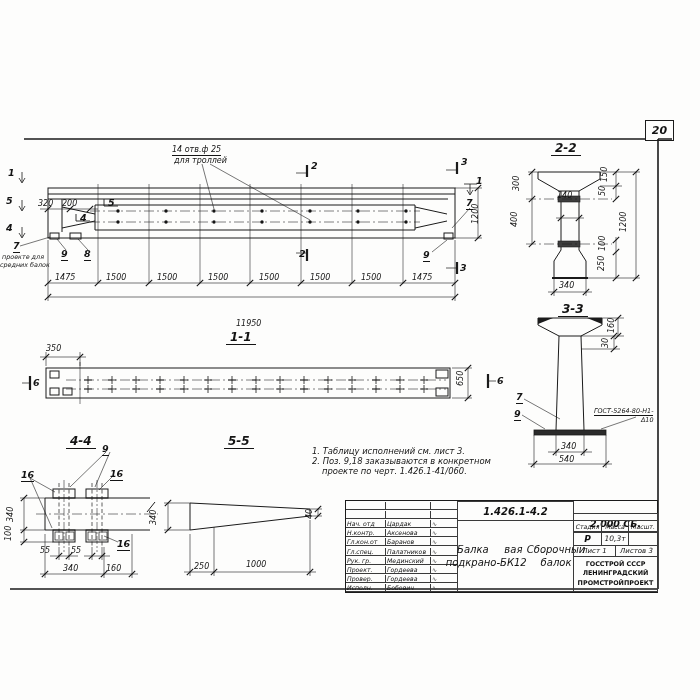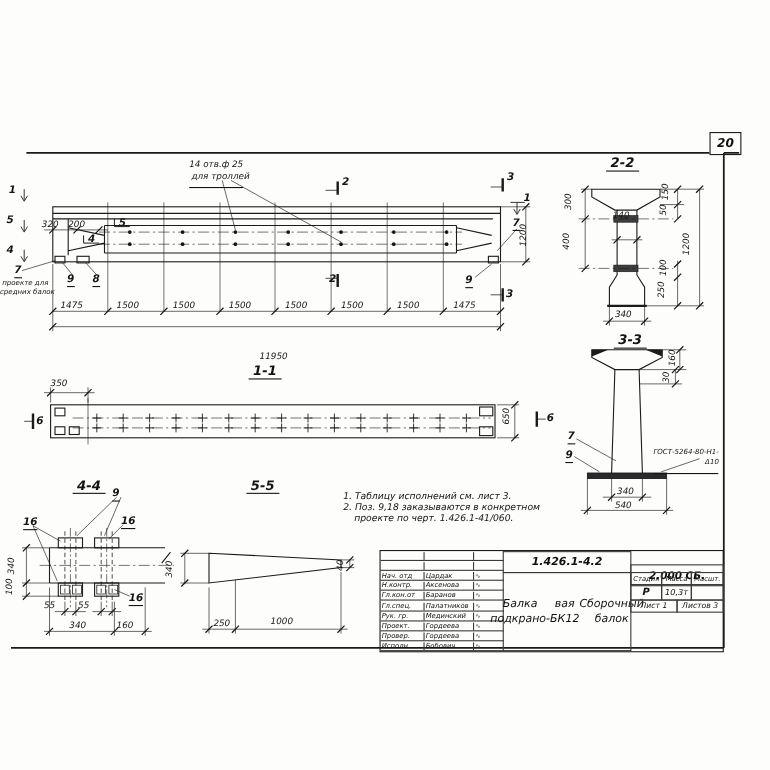--- a/index.html
+++ b/index.html
@@ -5,21 +5,21 @@
   html,body{margin:0;padding:0;background:#ffffff;}
   .sheet{position:relative;width:700px;height:700px;background:#fdfdfc;overflow:hidden;
          font-family:"DejaVu Sans",sans-serif;color:#111;}
   .lbl{position:absolute;font-style:italic;color:#141414;font-size:8px;line-height:1;white-space:nowrap;}
   .mk{font-size:9.5px;font-weight:bold;}
   .pos{font-size:9.5px;font-weight:bold;border-bottom:1px solid #141414;padding-bottom:1px;}
   .sm{font-size:6.4px;}
   .note{font-size:8.4px;}
   .vt{font-size:12px;font-weight:bold;border-bottom:1.3px solid #141414;padding:0 4px 1px;}
   .rot{transform:rotate(-90deg);transform-origin:0 100%;}
-  .u{border-bottom:0.9px solid #141414;padding-bottom:16px;text-align:center;}
+  .u{border-bottom:0.9px solid #141414;padding-bottom:1px;text-align:center;}
   .w6{font-size:6.2px;}
   
   .sheetno{position:absolute;left:645px;top:120px;width:27px;height:19px;border:1.5px solid #1b1b1b;
            display:flex;align-items:center;justify-content:center;font-size:11px;font-style:italic;font-weight:bold;}
   
   .tb{position:absolute;left:345px;top:500px;width:313px;height:93px;border:1.6px solid #1b1b1b;
       box-sizing:border-box;font-style:italic;padding-left:28px;}
   .tb .cell{position:absolute;box-sizing:border-box;border:0.8px solid #3a3a3a;}
   .tb .txtc{display:flex;align-items:center;justify-content:center;text-align:center;}
   #sig-rows{position:absolute;left:0;top:0;width:112px;height:91px;}
@@ -384,15 +384,22 @@
       <span>Сборочный балок</span>
     </div>
     <div class="cell txtc w6" style="left:227px;top:19px;width:29px;height:12px">Стадия</div>
     <div class="cell txtc w6" style="left:255px;top:19px;width:28px;height:12px">Масса</div>
     <div class="cell txtc w6" style="left:282px;top:19px;width:30px;height:12px">Масшт.</div>
     <div class="cell txtc" style="left:227px;top:30px;width:29px;height:15px;font-size:9px;font-weight:bold">Р</div>
     <div class="cell txtc" style="left:255px;top:30px;width:28px;height:15px;font-size:7.5px">10,3т</div>
     <div class="cell txtc" style="left:282px;top:30px;width:30px;height:15px;font-size:7.5px"></div>
     <div class="cell txtc" style="left:227px;top:44px;width:43px;height:12px;font-size:7px">Лист 1</div>
     <div class="cell txtc" style="left:269px;top:44px;width:43px;height:12px;font-size:7px">Листов 3</div>
+    <div class="cell txtc" style="left:227px;top:55px;width:85px;height:36px">
+      <div class="orgname">
+        <div>ГОССТРОЙ СССР</div>
+        <div>ЛЕНИНГРАДСКИЙ</div>
+        <div>ПРОМСТРОЙПРОЕКТ</div>
+      </div>
+    </div>
   </div>
 
 </div>
 
 </body></html>

